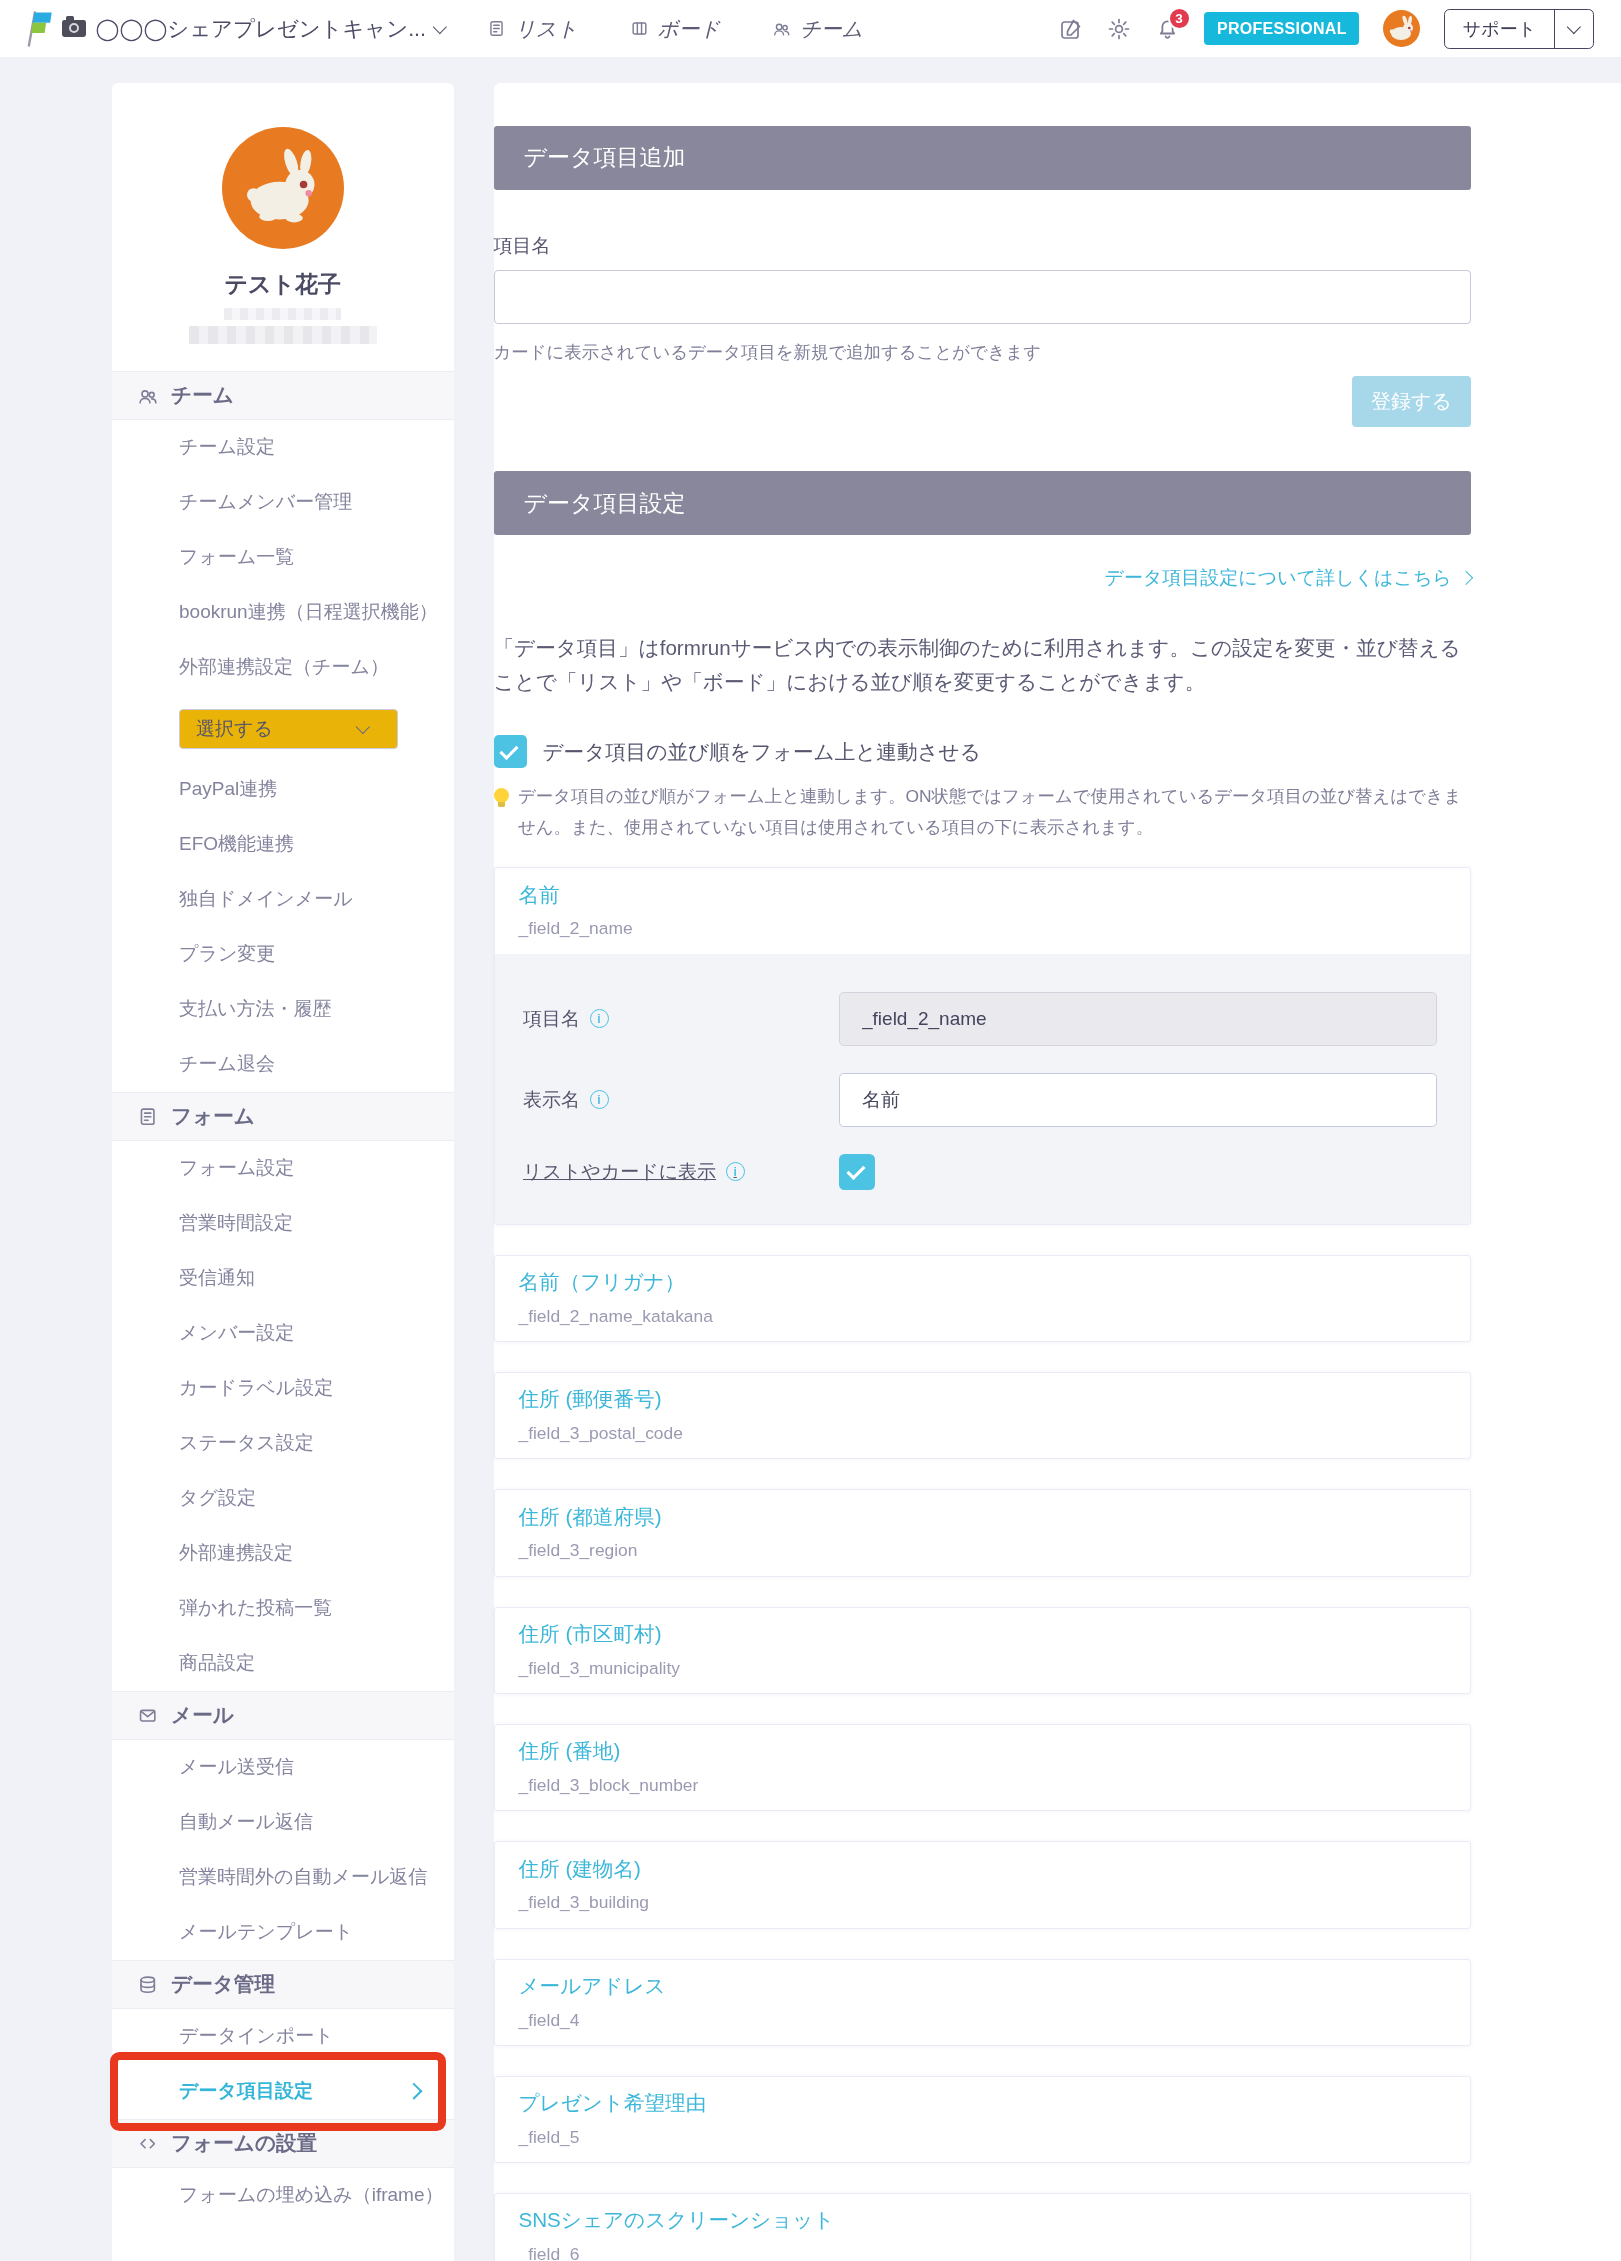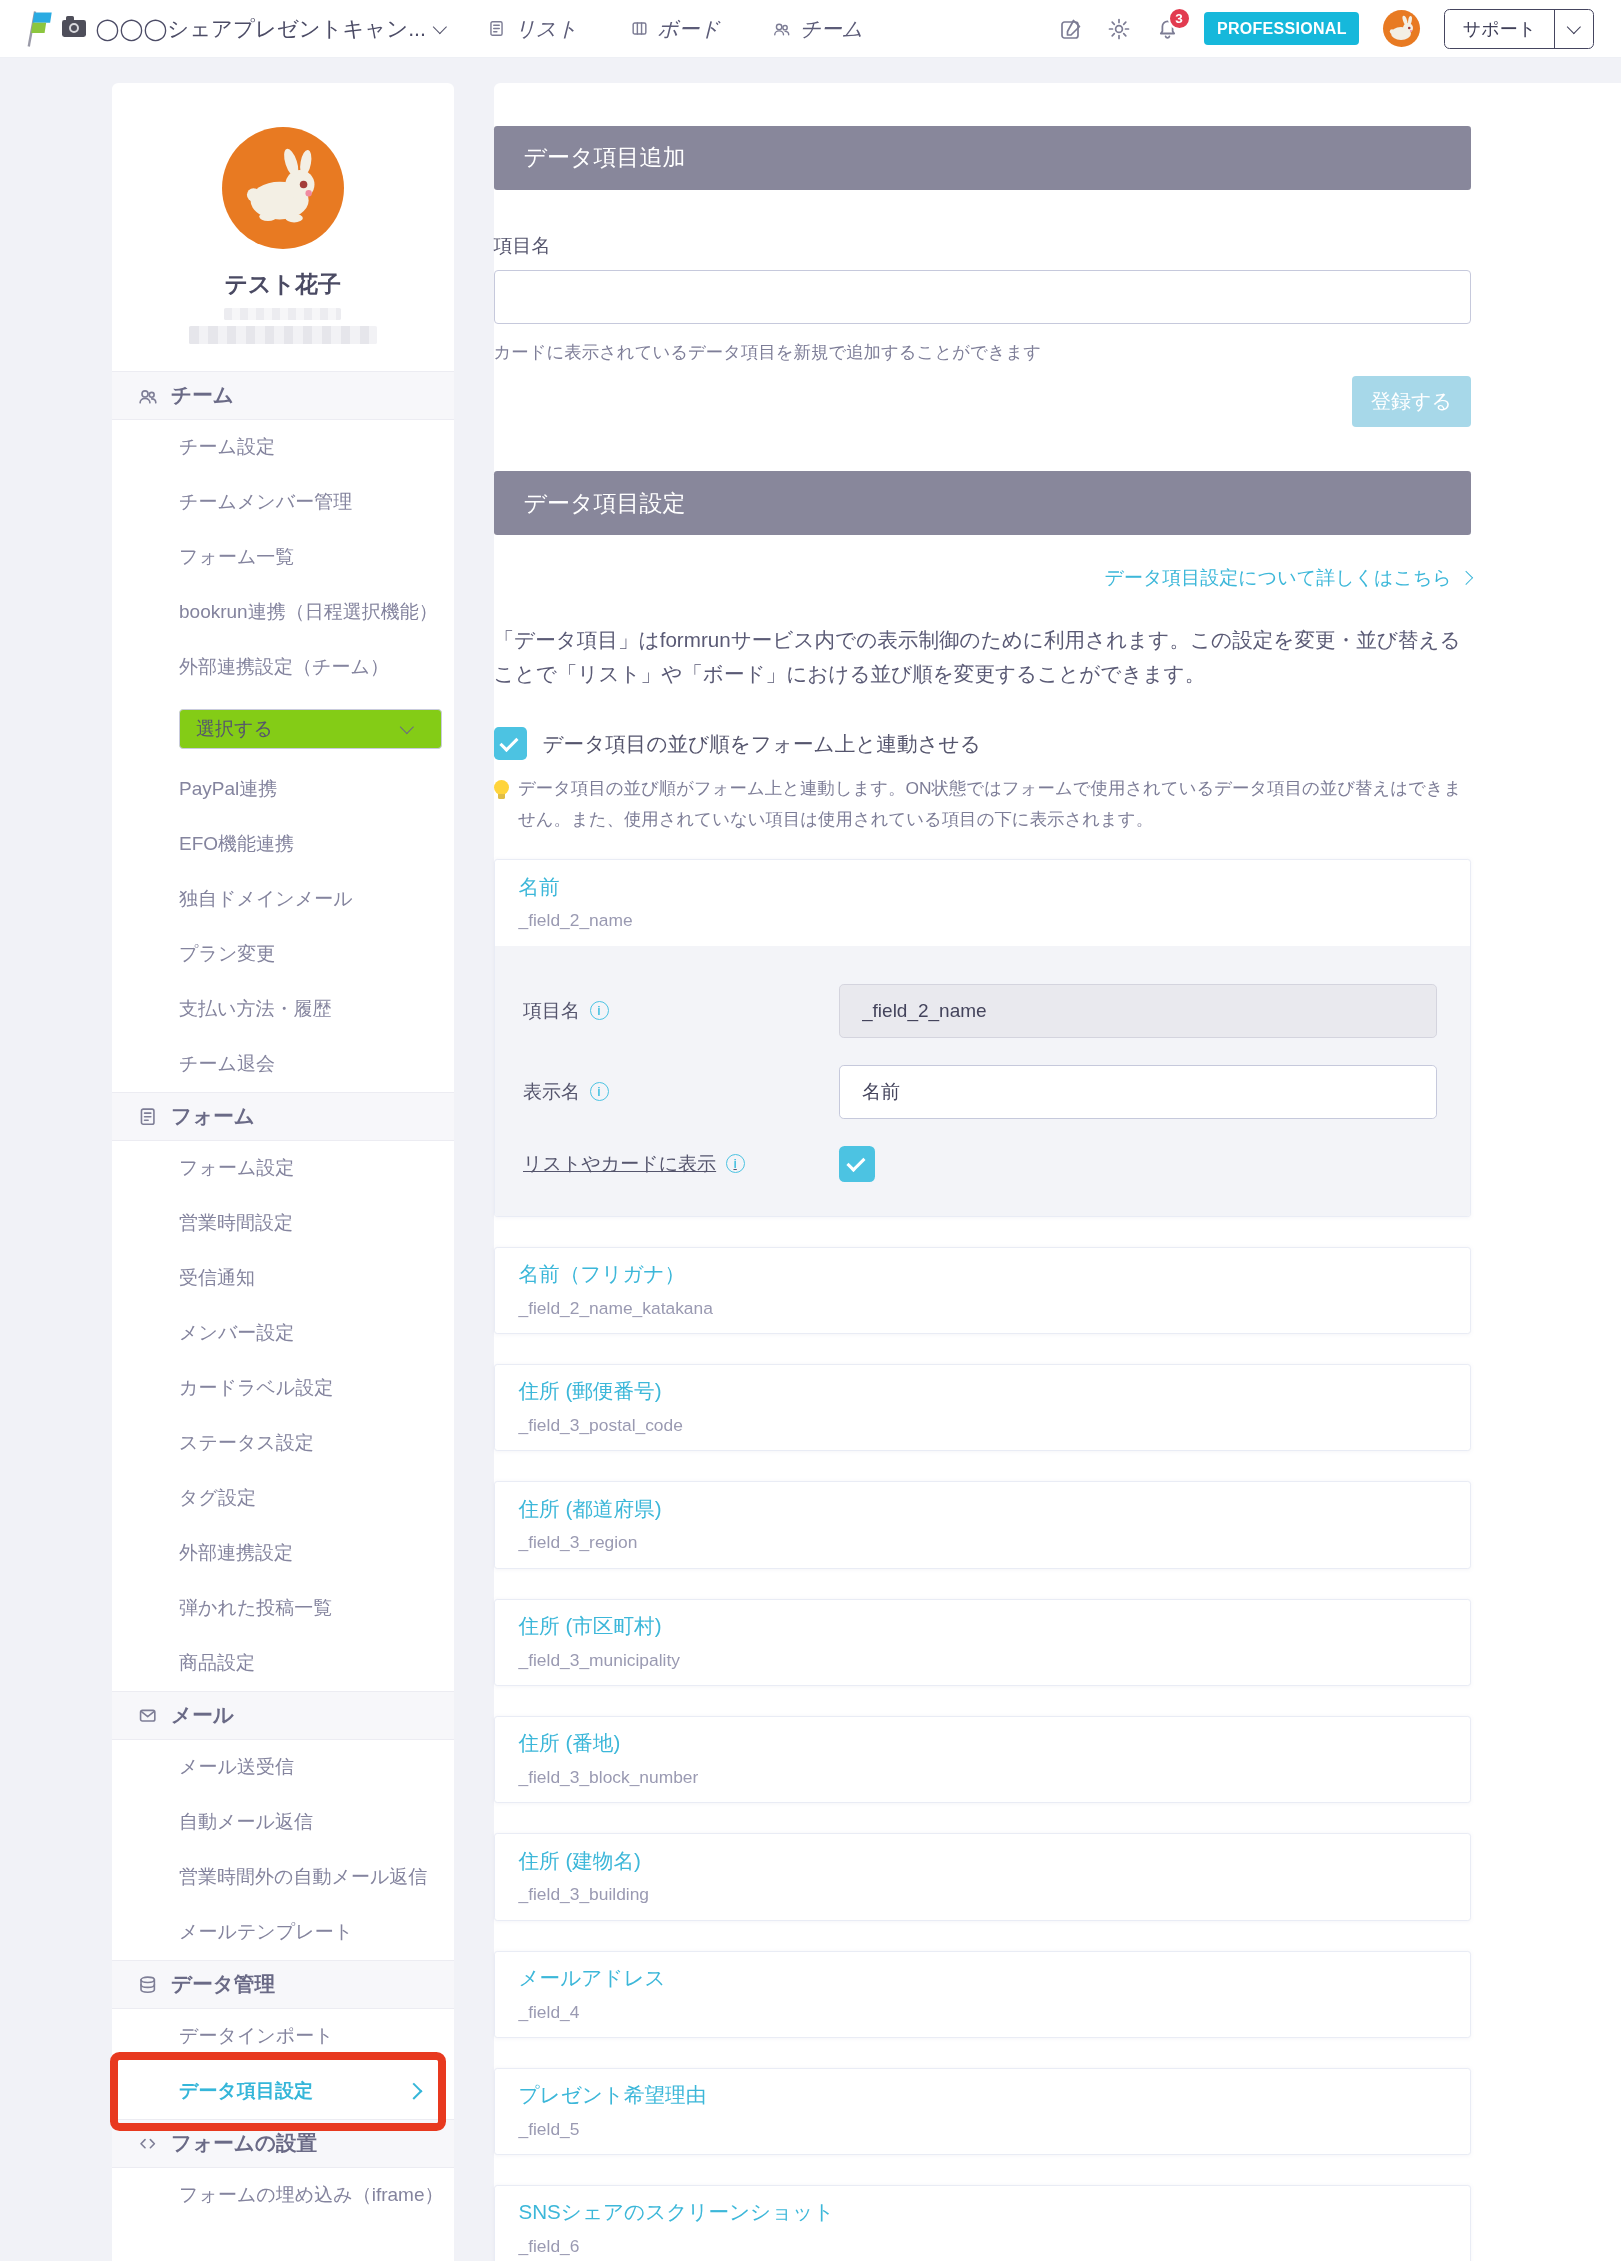--- a/index.html
+++ b/index.html
@@ -50,41 +50,41 @@
   .blur-bar.b2{width:188px;height:17.4px;margin-top:6.3px;background:repeating-linear-gradient(90deg,#e6e6eb 0 9.5px,#f2f2f5 9.5px 19px);}
   .sec-head{height:49px;background:#f7f7fa;border-top:0.8px solid #ececf2;border-bottom:0.8px solid #ececf2;
     display:flex;align-items:center;gap:12.7px;padding-left:25px;box-sizing:border-box;
     font-size:20.6px;font-weight:bold;color:#6a6a86;}
   .side-item{height:55px;display:flex;align-items:center;padding-left:67px;
     font-size:19px;color:#84849e;position:relative;box-sizing:border-box;cursor:pointer;}
   .side-item.active{color:#35b6d9;font-weight:bold;}
   .item-chev{position:absolute;right:33px;width:10.3px;height:10.3px;border-width:2.4px;color:#35b6d9;}
   .annotation{position:absolute;left:-1.6px;right:8px;top:-12px;bottom:-12px;
     border:8.7px solid #e8391f;border-radius:9.5px;pointer-events:none;z-index:5;}
-  .side-select{margin:14.3px 0 12.7px 67px;width:263px;height:40px;background:#84cc16;
+  .side-select{margin:14.3px 0 12.7px 67px;width:219px;height:40px;background:#eab308;
     border:0.8px solid #c9cbdd;border-radius:4px;box-sizing:border-box;cursor:pointer;
     display:flex;align-items:center;justify-content:space-between;padding:0 29px 0 16px;
     font-size:19px;color:#55556d;}
   .side-select .chev{color:#6a6a86;}
   
   .main{flex:1;margin:24.5px 0 0 40px;background:#fff;min-height:2179px;
     padding:43px 151px 55px 0;box-sizing:border-box;border-radius:6.3px 0 0 0;}
   .bar{height:64px;background:#88879b;color:#fff;font-size:23px;
     display:flex;align-items:center;padding-left:30px;border-radius:3.2px;box-sizing:border-box;}
   .bar.second{margin-top:44px;}
   .field-label{margin-top:43px;font-size:19px;color:#55556d;}
   .add-input{margin-top:11px;width:100%;height:54px;border:0.8px solid #c6c9dc;border-radius:4px;
     box-sizing:border-box;font-size:20.6px;padding:0 19px;color:#44445c;background:#fff;outline:none;}
   .helper{margin-top:16px;font-size:17.4px;color:#7e7e98;}
   .submit-row{margin-top:12.7px;display:flex;justify-content:flex-end;}
   .submit-btn{width:119px;height:51px;background:#a7d8e9;border:none;border-radius:4px;
     color:#fff;font-size:20px;cursor:pointer;font-family:inherit;}
   .link-row{margin-top:30px;display:flex;justify-content:flex-end;}
   .help-link{display:flex;align-items:center;gap:9.5px;color:#3cb7d9;font-size:19px;cursor:pointer;}
-  .desc{margin-top:32px;font-size:20.6px;color:#5a5a75;line-height:1.65;}
+  .desc{margin-top:40px;font-size:20.6px;color:#5a5a75;line-height:1.65;}
   .sync-row{margin-top:36px;display:flex;align-items:center;gap:16px;}
   .cb{width:33px;height:33px;background:#4cc3e2;border-radius:4.8px;flex:none;
     display:flex;align-items:center;justify-content:center;cursor:pointer;}
   .cb.lg{width:36px;height:36px;border-radius:5.5px;}
   .cb-check{width:14.3px;height:7.1px;border-left:3.2px solid #fff;border-bottom:3.2px solid #fff;
     transform:rotate(-45deg) translate(0.8px,-1.6px);}
   .sync-label{font-size:20.6px;color:#55556d;}
   .note-row{margin-top:12.7px;display:flex;align-items:flex-start;gap:9.5px;
     font-size:17.4px;color:#7d7d97;line-height:1.8;}
   .bulb{flex:none;margin-top:7.1px;width:15px;height:15px;background:#ffd43b;border-radius:50%;position:relative;}

